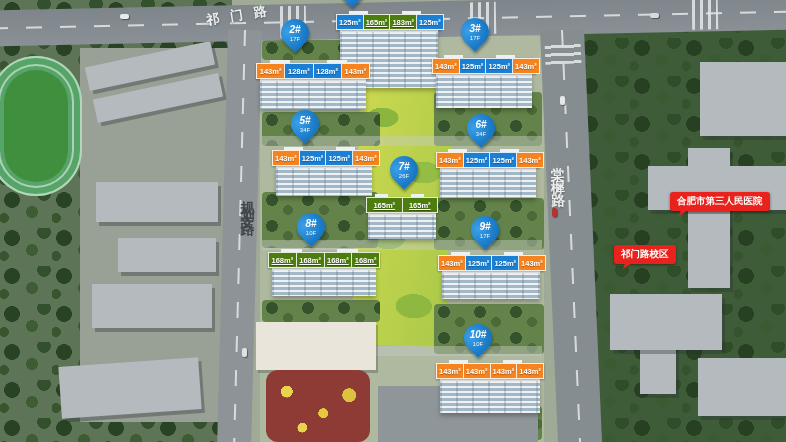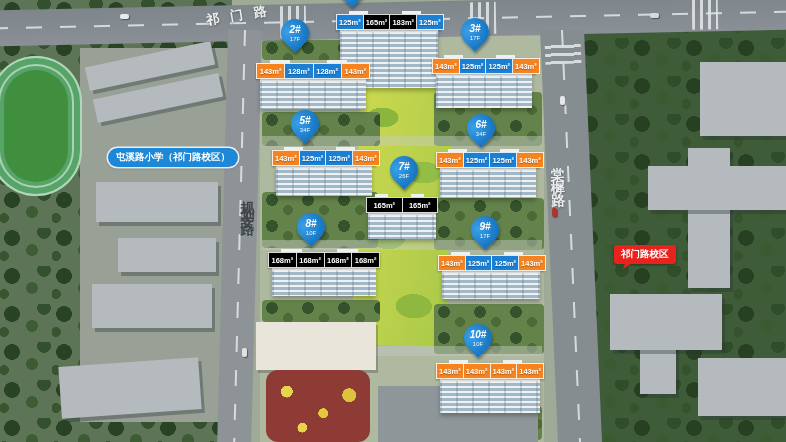--- a/index.html
+++ b/index.html
@@ -77,21 +77,21 @@
 
   
   .units{position:absolute;display:flex;height:16px;z-index:8;
     box-shadow:0 1px 2px rgba(0,0,0,.35);}
   .units::before,.units::after{content:"";position:absolute;top:-3px;height:3px;background:#eef1f2;}
   .units::before{left:12%;width:18%;} .units::after{left:62%;width:18%;}
   .unit{flex:1;display:flex;align-items:center;justify-content:center;color:#fff;
     font-size:7.5px;font-weight:bold;white-space:nowrap;padding:0 2px;
     border:1px solid rgba(255,255,255,.85);border-left:none;text-shadow:0 1px 1px rgba(0,0,0,.3);}
   .unit:first-child{border-left:1px solid rgba(255,255,255,.85);}
-  .unit.orange{background:#f5831f;} .unit.blue{background:#1b7fd4;} .unit.green{background:#000000;}
+  .unit.orange{background:#f5831f;} .unit.blue{background:#1b7fd4;} .unit.green{background:#4d7c0f;text-decoration:underline;}
 
   
   .pin{position:absolute;width:28px;height:28px;border-radius:50% 50% 50% 0;transform:rotate(-45deg);
     background:radial-gradient(circle at 35% 30%, #3aa0e8, #0b66b4);
     box-shadow:-1px 2px 3px rgba(0,0,0,.4);z-index:9;}
   .pin-inner{position:absolute;inset:0;transform:rotate(45deg);display:flex;flex-direction:column;
     align-items:center;justify-content:center;color:#fff;line-height:1;}
   .pin-num{font-size:10px;font-weight:bold;font-style:italic;}
   .pin-fl{font-size:6px;opacity:.92;margin-top:1px;}
 
@@ -285,16 +285,16 @@
       <span class="pin-fl">17F</span>
     </div>
   </div>
   <div class="pin" style="left:464px;top:324px">
     <div class="pin-inner">
       <span class="pin-num">10#</span>
       <span class="pin-fl">10F</span>
     </div>
   </div>
 
-  <div class="poi-pill" style="left:108px;top:148px">屯溪路小学（祁门路校区）</div>
+  <div class="poi-bubble" style="left:670px;top:192px">合肥市第三人民医院</div>
   <div class="poi-bubble" style="left:614px;top:245px">祁门路校区</div>
 
 </div>
 
 </body></html>

